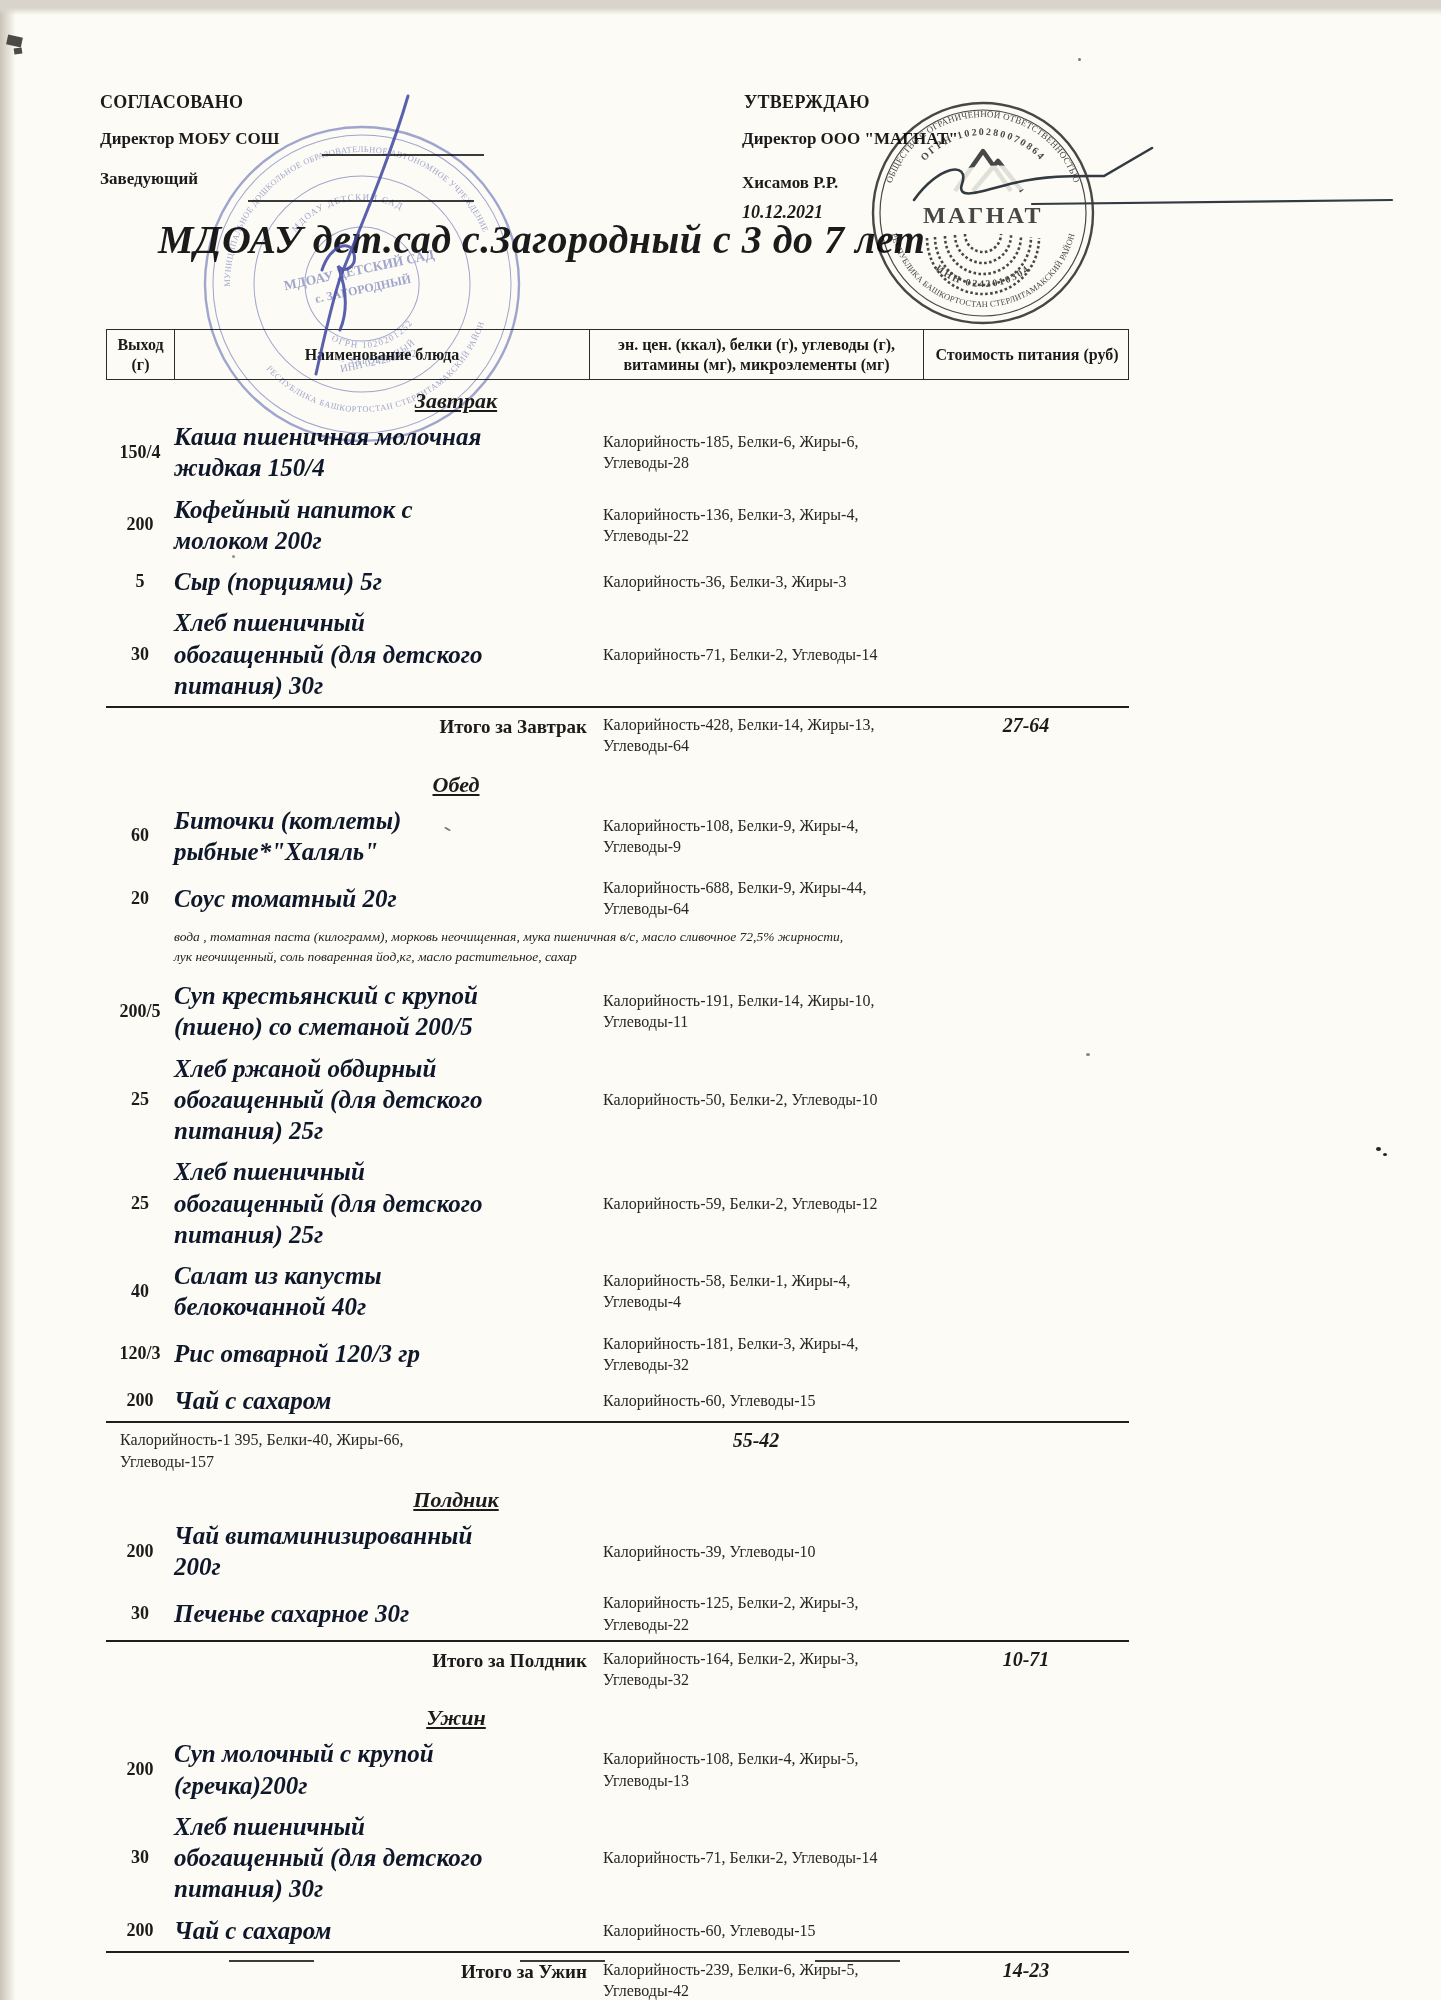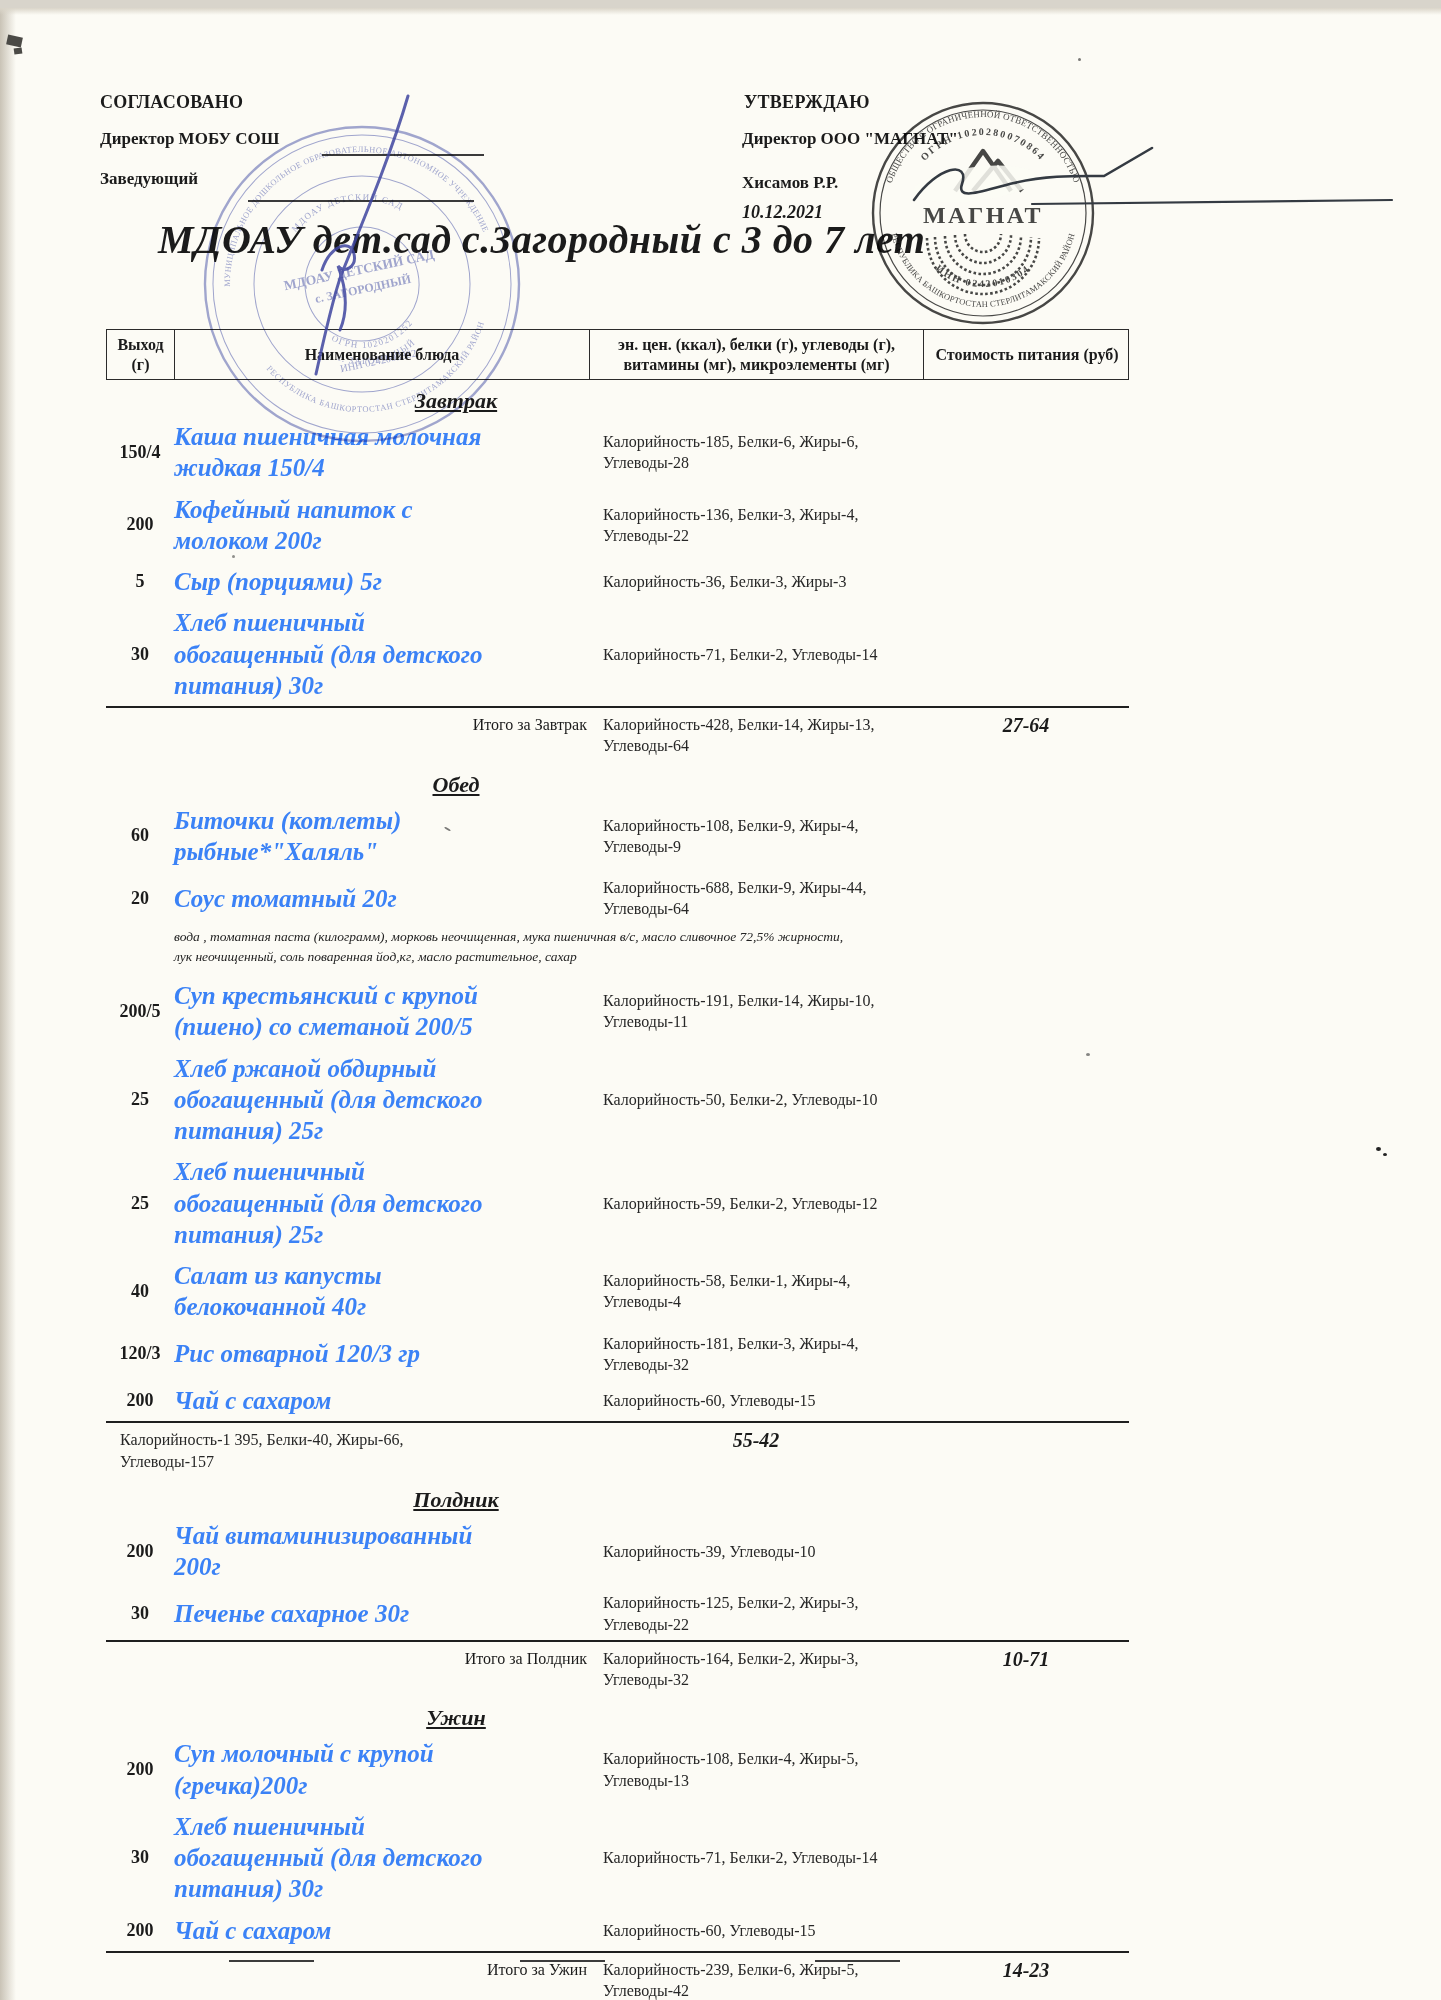--- a/index.html
+++ b/index.html
@@ -28,31 +28,31 @@
     justify-content:center;text-align:center;font-weight:bold;font-size:16px;
     line-height:1.22;padding:5px 4px;white-space:pre-line;}
   .thead>div:last-child{border-right:none;}
   .section-label{width:700px;text-align:center;font-weight:bold;font-style:italic;
     font-size:22px;text-decoration:underline;margin:8px 0 2px 0;}
   .row{display:grid;grid-template-columns:68px 415px 334px 206px;
     align-items:center;padding:5px 0;}
   .c-out{text-align:center;font-weight:bold;font-size:18px;}
   .c-dish{padding-right:10px;}
   .dish{display:inline-block;font-weight:bold;font-style:italic;font-size:25px;
-    line-height:1.25;white-space:pre-line;color:#3b82f6;}
+    line-height:1.25;white-space:pre-line;color:#0f172a;}
   .c-nut{font-size:16px;line-height:1.33;padding:0 8px 0 14px;color:#272727;
     white-space:pre-line;}
   .c-cost{text-align:center;}
   .cost{font-weight:bold;font-style:italic;font-size:20px;text-align:center;}
   .note-row{padding:2px 0 8px 68px;}
   .note{font-style:italic;font-size:13.5px;line-height:1.5;width:845px;
     color:#222;white-space:pre-line;}
   .total-row{display:grid;grid-template-columns:483px 334px 206px;
     border-top:2.6px solid #1f1f1f;padding:6px 0 7px 0;align-items:start;}
-  .t-label{text-align:right;font-weight:normal;font-size:16px;padding:2px 2px 0 0;}
+  .t-label{text-align:right;font-weight:bold;font-size:19px;padding:2px 2px 0 0;}
   .thin-rule{height:2px;background:#2a2a2a;margin:10px 0 5px 0;}
   
   .uline{position:absolute;top:1952px;width:85px;height:2px;background:#3c3c3c;}
   
   .speck{position:absolute;background:#222;border-radius:50%;}
   .corner-mark{position:absolute;background:#4b4a46;}
   
   .stamp{position:absolute;mix-blend-mode:multiply;}
 </style>
 </head>

